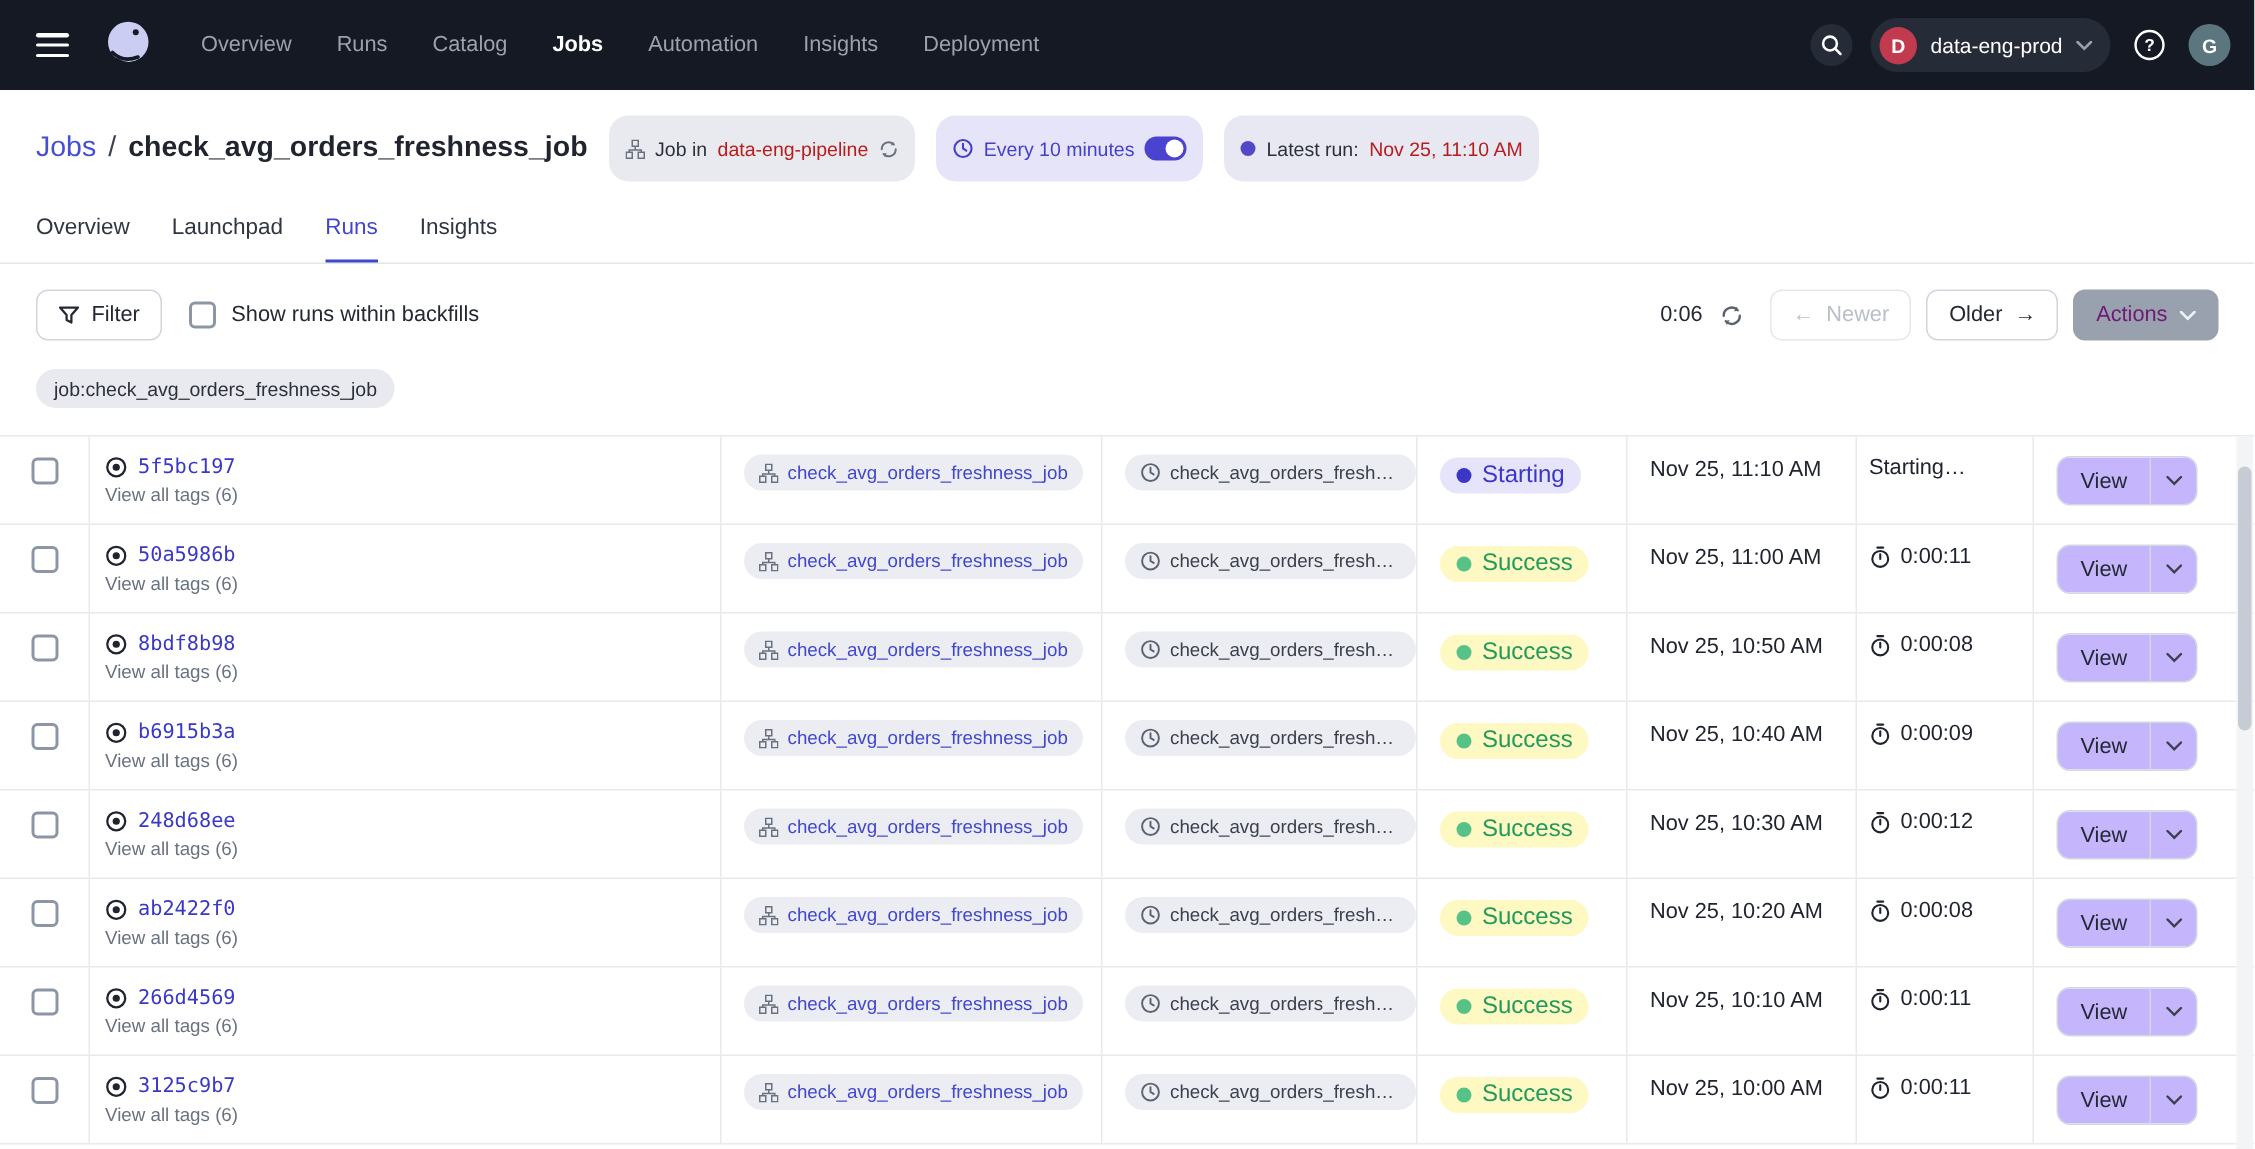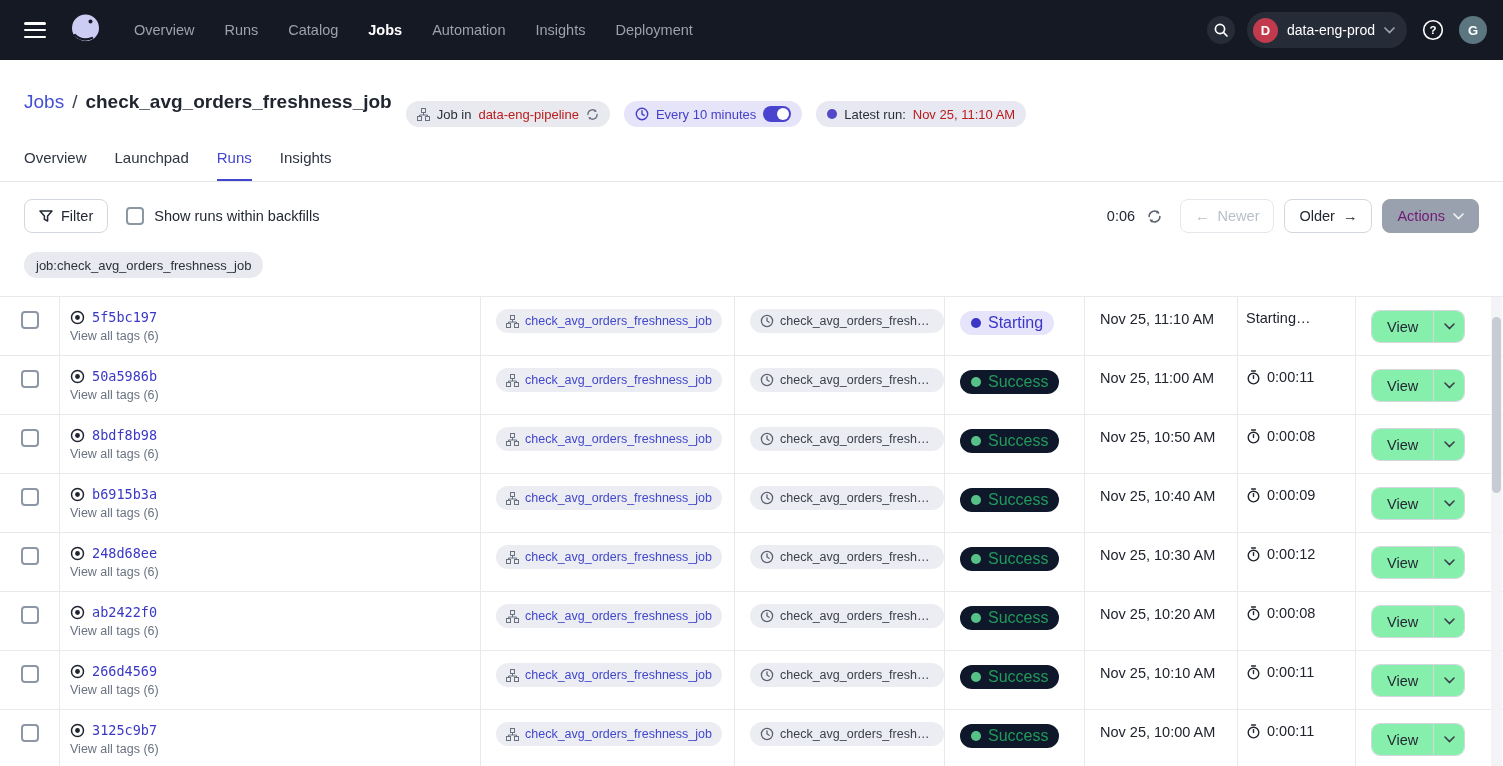--- a/index.html
+++ b/index.html
@@ -21,21 +21,21 @@
   .ws-avatar { width:25px; height:25px; border-radius:50%; background:#C23A4E; color:#fff; font-size:13px; font-weight:700; display:flex; align-items:center; justify-content:center; }
   .ws-name { color:#fff; font-size:14px; }
   .user-avatar { width:28px; height:28px; border-radius:50%; background:#5C7680; color:#fff; font-size:13px; font-weight:700; display:flex; align-items:center; justify-content:center; cursor:pointer; }
 
   
   .page-header { padding:17px 24px 0 24px; display:flex; align-items:center; gap:14px; }
   .breadcrumb { display:flex; align-items:center; gap:8px; font-size:19px; }
   .breadcrumb a { color:#4450D4; text-decoration:none; cursor:pointer; }
   .breadcrumb .sep { color:#3A4150; }
   .breadcrumb .title { font-weight:700; color:#1F242E; }
-  .badge { display:inline-flex; align-items:center; gap:7px; height:26px; padding:0 11px; border-radius:13px; font-size:13px; background:#E9EAEF; color:#2B303B; white-space:nowrap;margin-top:24px; }
+  .badge { display:inline-flex; align-items:center; gap:7px; height:44px; padding:0 11px; border-radius:13px; font-size:13px; background:#E9EAEF; color:#2B303B; white-space:nowrap; }
   .badge a { color:#b91c1c; text-decoration:none; cursor:pointer; }
   .badge.lav { background:#E6E4F9; color:#4540C9; }
   .toggle { width:28px; height:16px; background:#4A43CF; border-radius:9px; position:relative; cursor:pointer; flex:0 0 auto; }
   .toggle::after { content:""; position:absolute; right:2px; top:2px; width:12px; height:12px; border-radius:50%; background:#fff; }
   .dot { width:10px; height:10px; border-radius:50%; display:inline-block; }
 
   
   .tabs { display:flex; gap:28px; padding:22px 24px 0 24px; border-bottom:1px solid #E3E6EB; }
   .tab { font-size:15px; color:#2F3642; padding-bottom:13px; cursor:pointer; border-bottom:2px solid transparent; }
   .tab.active { color:#4246CE; font-weight:500; border-bottom-color:#4246CE; }
@@ -72,26 +72,26 @@
   .idline { display:flex; align-items:center; gap:7px; }
   .run-link { font-size:14.5px; color:#3A38C6; text-decoration:none; cursor:pointer; font-family:"DejaVu Sans Mono","Liberation Mono",monospace; font-size:13.5px; }
   .tags-link { font-size:12.5px; color:#6A7280; cursor:pointer; }
   .chip { display:inline-flex; align-items:center; gap:6px; height:24px; padding:0 10px; background:#ECEDF2; border-radius:12px; font-size:12.5px; max-width:100%; cursor:pointer; }
   .chip.target-chip { color:#4147CC; }
   .chip.launch-chip { color:#3A404C; }
   .chip .txt { white-space:nowrap; overflow:hidden; text-overflow:ellipsis; max-width:160px; }
   .status-badge { display:inline-flex; align-items:center; gap:7px; height:24px; padding:12px 11px; border-radius:12px; font-size:16px; margin-top:2px; }
   .status-badge.starting { background:#E6E4FA; color:#3B36C6; }
   .status-badge.starting .dot { background:#3B36C6; }
-  .status-badge.success { background:#0f172a; color:#219A5C; }
+  .status-badge.success { background:#fef9c3; color:#219A5C; }
   .status-badge.success .dot { background:#57C288; }
   .created { font-size:14.5px; color:#20242E; padding-top:2px; }
   .dur { display:flex; align-items:center; gap:6px; font-size:14.5px; color:#20242E; padding-top:1px; }
   .view-btn { display:inline-flex; height:33px; border:1px solid #D3D7DF; border-radius:9px; overflow:hidden; background:#fff; }
-  .view-btn .seg { display:flex; align-items:center; justify-content:center; cursor:pointer; background:#86efac; border:none; font-family:inherit; }
+  .view-btn .seg { display:flex; align-items:center; justify-content:center; cursor:pointer; background:#c4b5fd; border:none; font-family:inherit; }
   .view-btn .seg.main { padding:0 15px; font-size:14.5px; color:#232833; border-right:1px solid #D3D7DF; }
   .view-btn .seg.caret { width:30px; }
 
   
   .scroll-track { position:absolute; right:1px; top:0; width:11px; height:502px; background:#F3F4F6; }
   .scroll-thumb { position:absolute; right:1px; top:20px; width:9px; height:176px; border-radius:5px; background:#C7CBD4; cursor:pointer; }
 
   svg { display:block; flex:0 0 auto; }
 </style>
 </head>

